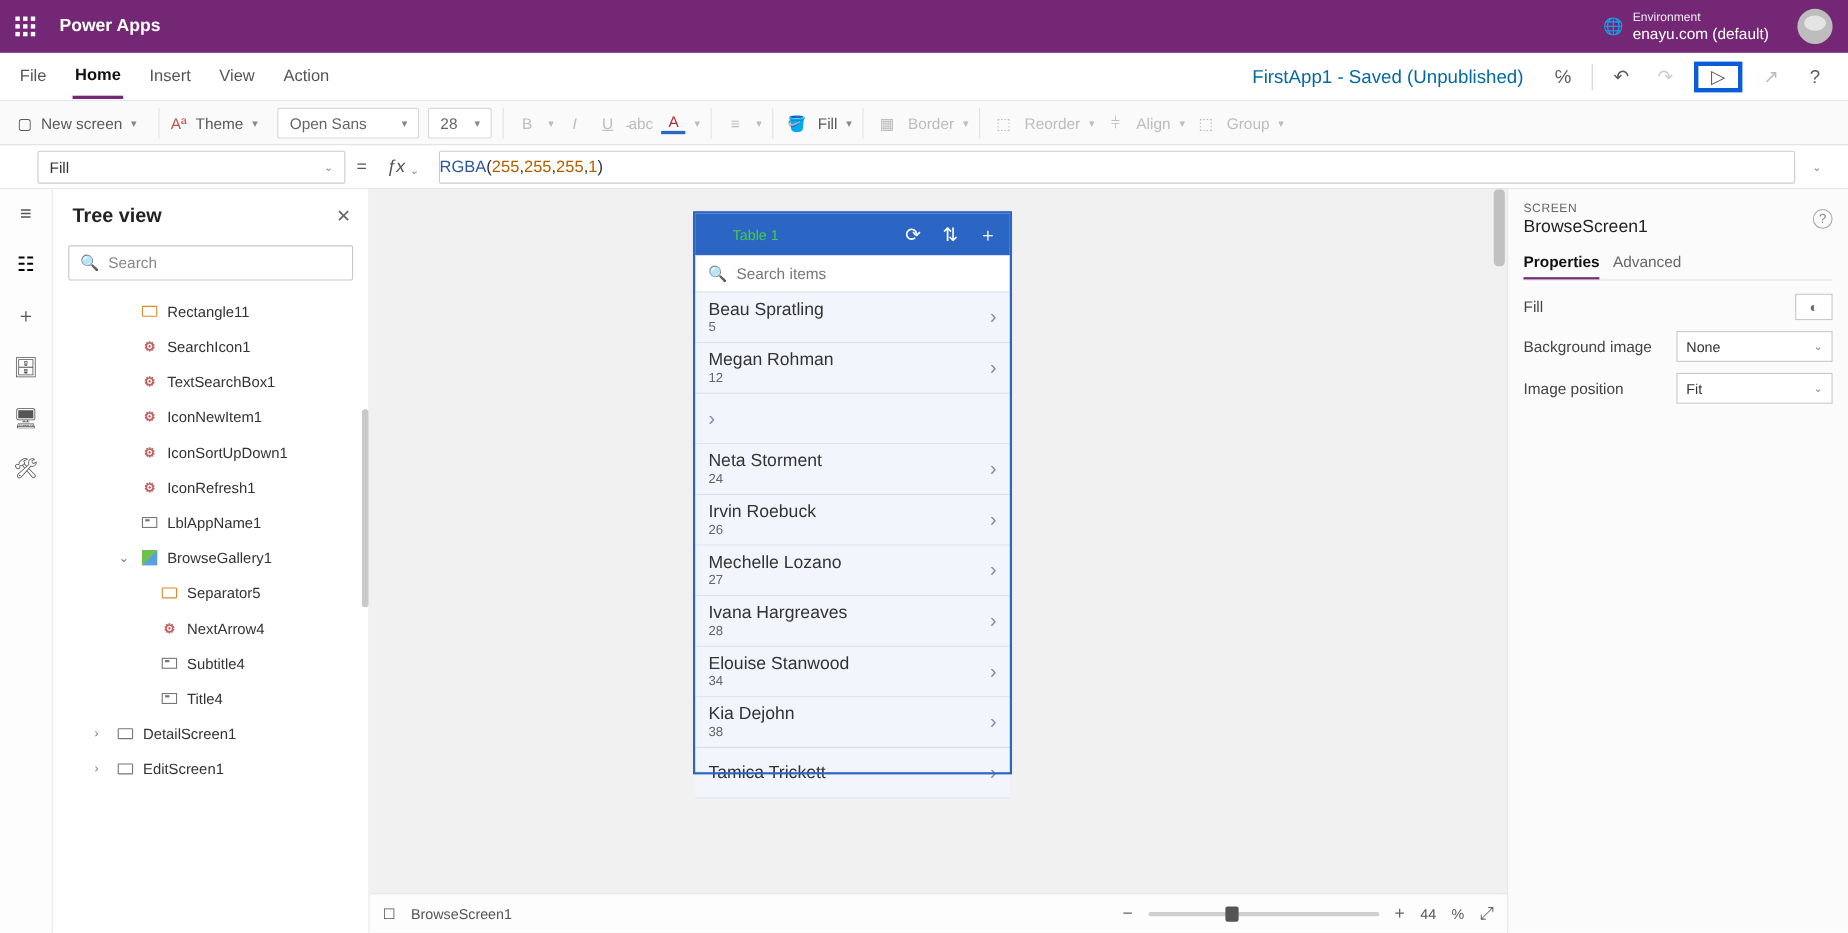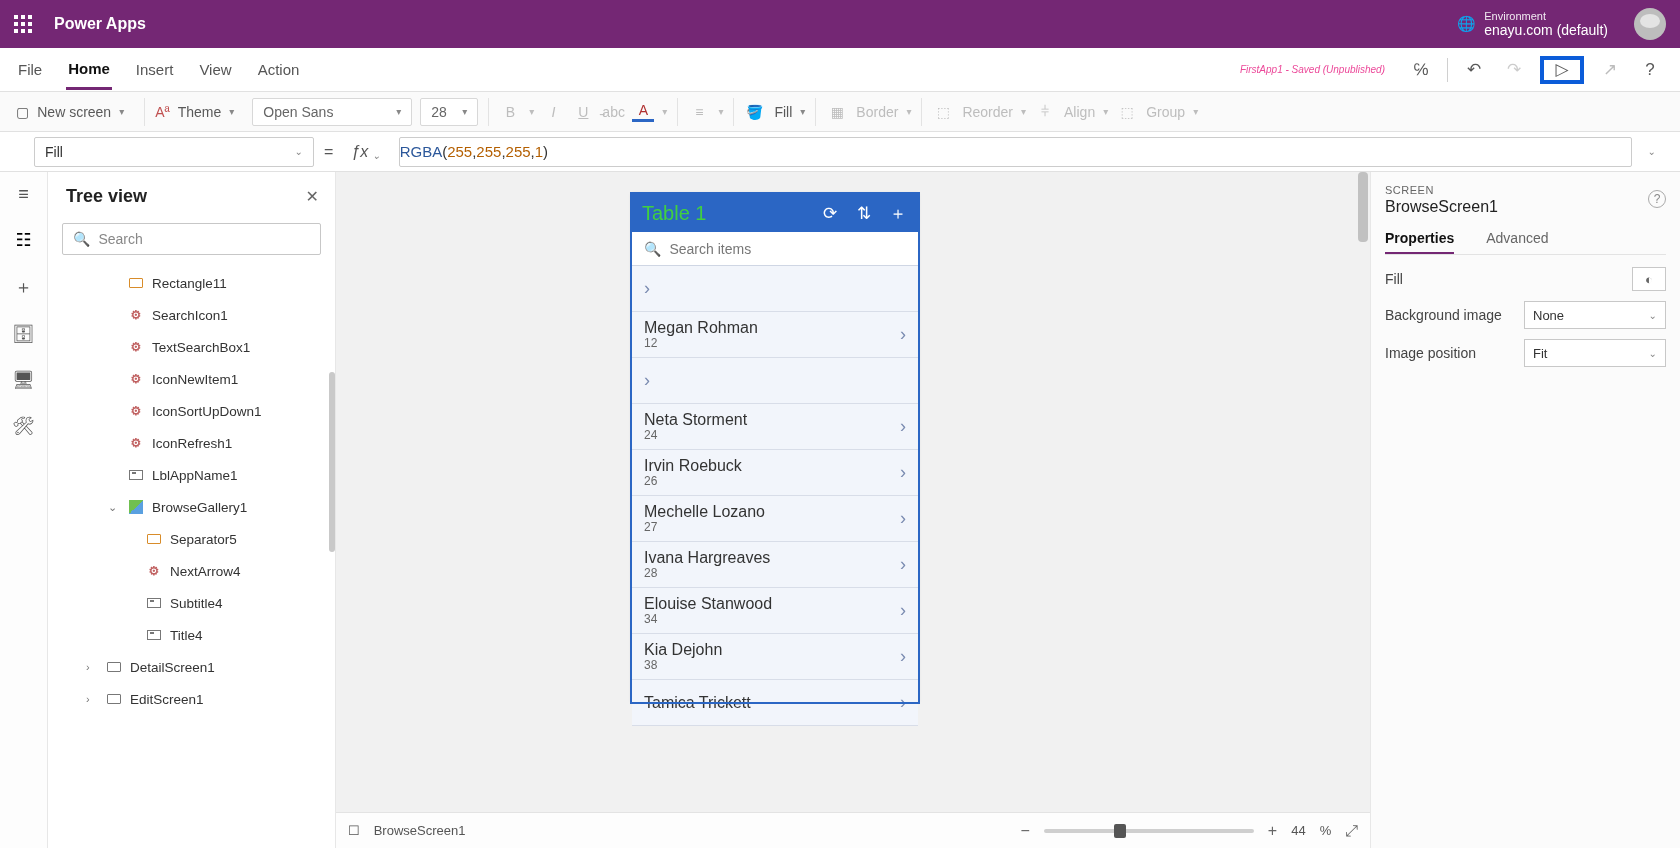--- a/index.html
+++ b/index.html
@@ -15,32 +15,32 @@
 .env-name { font-size:14px; }
 .hdr .env-icon { margin-right:8px; font-size:15px; opacity:.9; }
 .avatar { width:32px; height:32px; border-radius:50%; background:#bdbdbd; margin-left:26px; position:relative; }
 .avatar::after { content:""; position:absolute; inset:6px 6px 12px 6px; border-radius:50%; background:#e4e4e4; }
 
 
 .menubar { height:44px; border-bottom:1px solid #e1e1e1; display:flex; align-items:center; padding:0 16px; color:#555; gap:22px; font-size:15px; }
 .menubar .tab { padding:10px 2px; cursor:pointer; }
 .menubar .tab.active { color:#111; border-bottom:3px solid #742774; font-weight:600; }
 .menubar .spacer { flex:1; }
-.app-status { color:#ec4899; font-size:10px;font-style:italic; }
+.app-status { color:#0369a1; font-size:17px; }
 .mb-actions { display:flex; align-items:center; gap:12px; }
 .mb-actions .ic { width:28px; height:28px; display:flex; align-items:center; justify-content:center; color:#595959; font-size:17px; }
 .mb-actions .sep { width:1px; height:24px; background:#d0d0d0; }
 .play-highlight { border:4px solid #0b5cd9; padding:4px 18px; }
 
 
 .ribbon { height:40px; border-bottom:1px solid #e1e1e1; display:flex; align-items:center; padding:0 16px; gap:8px; font-size:14px; color:#595959; background:#fafafa; }
 .ribbon .grp { display:flex; align-items:center; gap:8px; padding-right:10px; }
 .rsep { width:1px; height:28px; background:#e3e3e3; margin:0 2px; }
 .ribbon .sel { border:1px solid #d8d8d8; background:#fff; height:28px; display:flex; align-items:center; padding:0 10px; border-radius:2px; color:#666; }
-.ribbon .sel.wide { width:160px; justify-content:space-between; }
+.ribbon .sel.wide { width:129px; justify-content:space-between; }
 .ribbon .sel.sm { width:58px; justify-content:space-between; }
 .ribbon .faded { color:#bdbdbd; }
 .ribbon .ic { width:22px; text-align:center; }
 .caret { font-size:10px; color:#888; }
 
 
 .fbar { height:40px; display:flex; align-items:center; padding:0 24px 0 34px; gap:10px; border-bottom:1px solid #e1e1e1; }
 .fprop { border:1px solid #ccc; height:30px; width:280px; display:flex; align-items:center; justify-content:space-between; padding:0 10px; font-size:14px; color:#333; border-radius:2px; }
 .feq { color:#555; font-size:16px; }
 .fx { font-style:italic; color:#555; display:flex; align-items:flex-end; gap:4px; padding:0 8px; }
@@ -83,36 +83,36 @@
 .canvas-scroll-v .thumb { position:absolute; top:0; left:2px; right:2px; height:70px; background:#c1c1c1; border-radius:4px; }
 .canvas-status { position:absolute; left:0; right:0; bottom:0; height:36px; background:#fdfdfd; border-top:1px solid #e3e3e3; display:flex; align-items:center; padding:0 12px; gap:14px; font-size:13px; color:#555; }
 .canvas-status .spacer { flex:1; }
 .slider { width:210px; height:4px; background:#cfcfcf; position:relative; border-radius:2px; }
 .slider .knob { position:absolute; left:70px; top:-5px; width:12px; height:14px; background:#555; border-radius:2px; }
 .zoom-ic { font-size:16px; color:#666; }
 
 
 .app-dev { position:absolute; left:296px; top:22px; width:286px; height:508px; background:#fff; outline:2px solid #2b66c4; box-shadow:0 0 4px rgba(0,0,0,.15); }
 .app-bar { height:38px; background:#2b66c4; display:flex; align-items:center; padding:0 10px; gap:14px; }
-.app-title { color:#40d040; font-size:20px; flex:1; }
+.app-title { color:#40d040; font-size:13px; flex:1;margin-left:24px; }
 .app-bar .aic { color:#fff; font-size:17px; width:20px; text-align:center; }
 .app-search { height:34px; border-bottom:1px solid #cfd6e4; display:flex; align-items:center; gap:8px; padding:0 12px; color:#777; font-size:14px; }
 .app-list { overflow:hidden; }
 .app-row { height:46px; border-bottom:1px solid #d8dde8; background:#f2f5fb; display:flex; align-items:center; padding:0 12px; }
 .app-row .col { flex:1; }
 .app-row .nm { font-size:16px; color:#333; line-height:1.1; }
 .app-row .sub { font-size:12px; color:#666; }
 .app-row .arr { color:#7a8bb0; font-size:18px; }
 
 
 .props { width:310px; background:#fbfbfb; border-left:1px solid #e7e7e7; padding:12px 14px; font-size:14px; color:#444; position:relative; }
 .props .sec-label { font-size:11px; letter-spacing:.5px; color:#666; text-transform:uppercase; }
 .props h3 { font-size:16px; font-weight:400; color:#222; margin:2px 0 8px; }
 .props .info-ic { position:absolute; right:14px; top:18px; color:#888; border:1px solid #aaa; border-radius:50%; width:18px; height:18px; font-size:12px; display:flex; align-items:center; justify-content:center; }
-.ptabs { display:flex; gap:32px; border-bottom:1px solid #e3e3e3; margin-bottom:12px; }
+.ptabs { display:flex; gap:12px; border-bottom:1px solid #e3e3e3; margin-bottom:12px; }
 .ptabs .pt { padding:6px 0; color:#666; }
 .ptabs .pt.active { color:#111; border-bottom:2px solid #742774; font-weight:600; }
 .prow { display:flex; align-items:center; margin-bottom:10px; gap:10px; }
 .prow .lbl { flex:1; color:#444; }
 .prow .psel { width:142px; height:28px; border:1px solid #c8c8c8; background:#fff; display:flex; align-items:center; justify-content:space-between; padding:0 8px; font-size:13px; color:#333; }
 .swatch { width:34px; height:24px; border:1px solid #c8c8c8; background:#fff; display:flex; align-items:center; justify-content:center; color:#666; font-size:13px; }
 </style>
 </head>
 <body>
 
@@ -348,20 +348,24 @@
         <span class="aic">⟳</span>
         <span class="aic">⇅</span>
         <span class="aic">＋</span>
       </div>
       <div class="app-search">
         <span>🔍</span>
         <span>Search items</span>
       </div>
       <div class="app-list" id="app-list">
           <div class="app-row">
+            <div class="col">
+              <div class="nm">Beau Spratling</div>
+              <div class="sub">5</div>
+            </div>
             <span class="arr">›</span>
           </div>
           <div class="app-row">
             <div class="col">
               <div class="nm">Megan Rohman</div>
               <div class="sub">12</div>
             </div>
             <span class="arr">›</span>
           </div>
           <div class="app-row">

